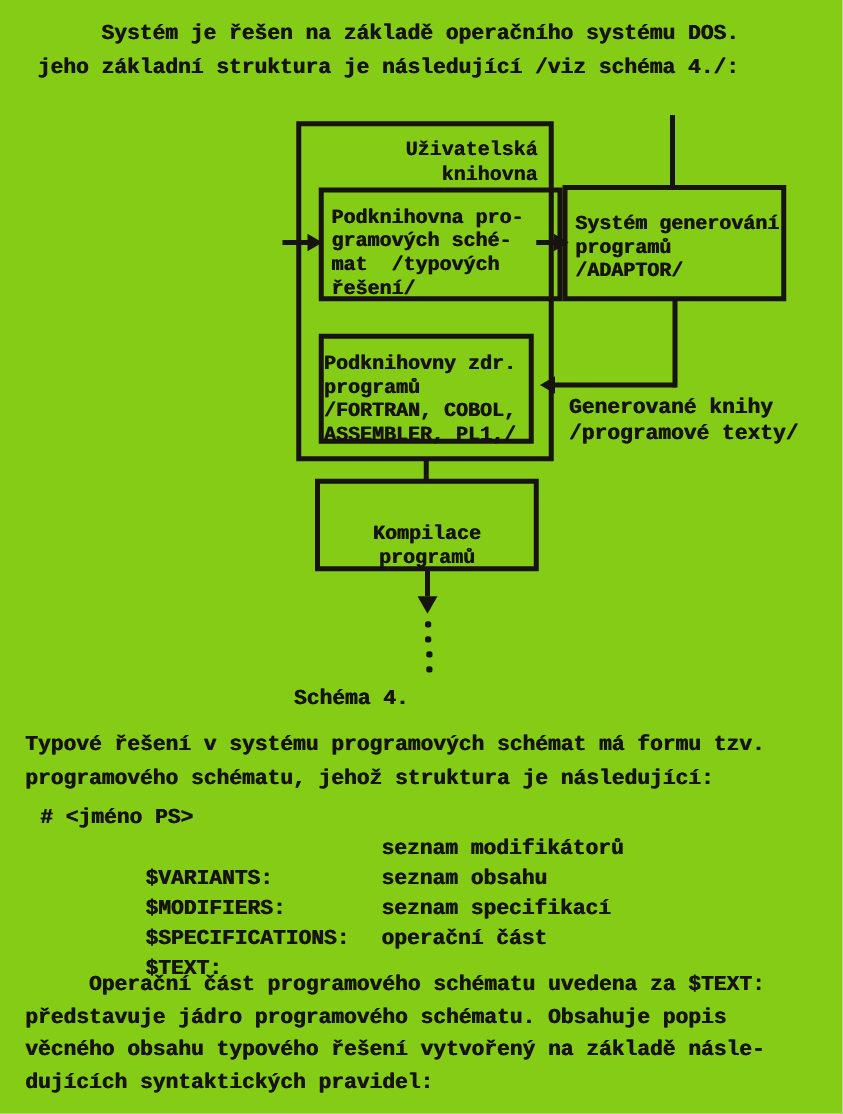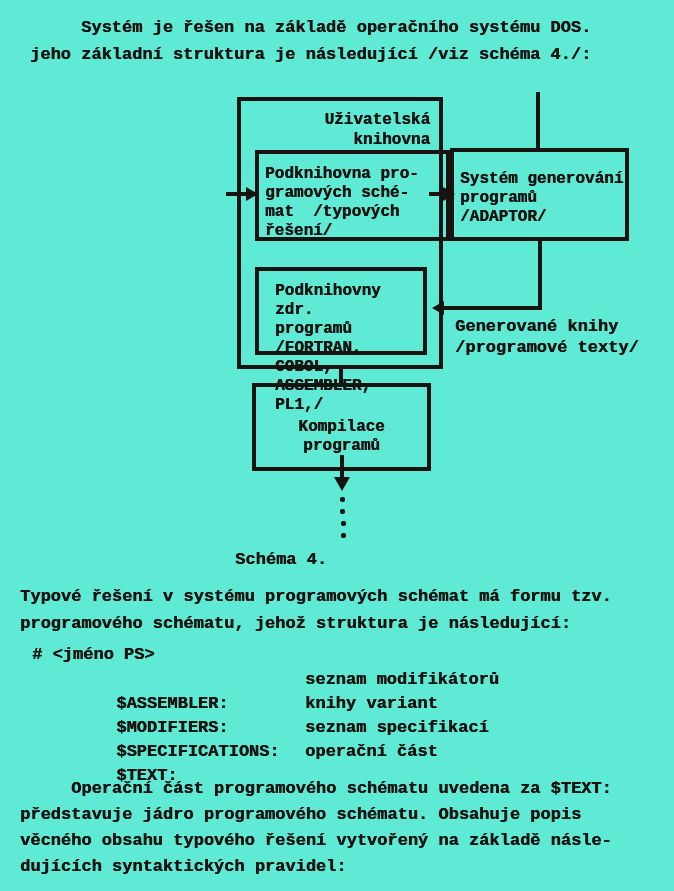--- a/index.html
+++ b/index.html
@@ -1,18 +1,18 @@
 <!DOCTYPE html>
 <html><head>
 <meta charset="utf-8">
 <style>
   html,body { margin:0; padding:0; background:#e8e6e0; }
   .page {
     position:relative; width:674px; height:891px; margin:0 auto;
-    background:#5eead4; color:#171310; overflow:hidden;
+    background:#84cc16; color:#171310; overflow:hidden;
     font-family:"Liberation Mono","DejaVu Sans Mono",monospace;
     font-weight:bold;
   }
   .txt { position:absolute; white-space:pre-wrap; text-shadow:0.5px 0 0 currentColor; }
   .para { font-size:17px; line-height:27px; }
   .small { font-size:16px; line-height:20px; }
   .box {
     position:absolute; border:4px solid #171310; box-sizing:border-box;
     font-size:16px; line-height:19px; white-space:pre-wrap;
     text-shadow:0.5px 0 0 currentColor;
@@ -38,31 +38,31 @@
 
   <div class="box" style="left:237px; top:97px; width:206px; height:272px;"></div>
   <div class="txt small" style="left:250px; top:110px; width:180px; text-align:right; white-space:pre-line;">Uživatelská
 knihovna</div>
 
   <div class="box" style="left:255px; top:150px; width:195px; height:91px; padding:11px 0 0 6px;">Podknihovna pro-
 gramových sché-
 mat  /typových
 řešení/</div>
 
-  <div class="box" style="left:255px; top:267px; width:172px; height:88px; padding:11px 0 0 16px;">Podknihovny zdr.
+  <div class="box" style="left:255px; top:267px; width:172px; height:88px; padding:11px 0 0 0;">Podknihovny zdr.
 programů
 /FORTRAN, COBOL,
 ASSEMBLER, PL1,/</div>
 
 
   <div class="box" style="left:450px; top:148px; width:179px; height:93px; padding:18px 0 0 6px;">Systém generování
 programů
 /ADAPTOR/</div>
 
-  <div class="box" style="left:252px; top:383px; width:179px; height:88px; padding-top:31px; text-align:center;">Kompilace
+  <div class="box" style="left:252px; top:383px; width:179px; height:74px; padding-top:31px; text-align:center;">Kompilace
 programů</div>
 
   <div class="txt" style="left:455px; top:316px; font-size:17px; line-height:21px;">Generované knihy
 /programové texty/</div>
 
   <div class="line" style="left:226px; top:192px; width:24px; height:4px;"></div>
   <div class="tri tri-right" style="left:246px; top:187px;"></div>
 
   <div class="line" style="left:429px; top:192px; width:18px; height:4px;"></div>
   <div class="tri tri-right" style="left:443px; top:187px;"></div>
@@ -84,26 +84,26 @@
 
   <div class="caption" style="top:550px;">Schéma 4.</div>
 
   <div class="txt para" style="left:20px; top:583px; width:640px;">Typové řešení v systému programových schémat má formu tzv.
 programového schématu, jehož struktura je následující:</div>
 
   <div class="txt" style="left:32px; top:645px; font-size:17px;"># &lt;jméno PS&gt;</div>
 
   <div class="ps-list">
     <div class="ps-row">
-      <span>$ASSEMBLER:</span>
+      <span>$VARIANTS:</span>
       <span class="ps-desc">seznam modifikátorů</span>
     </div>
     <div class="ps-row">
       <span>$MODIFIERS:</span>
-      <span class="ps-desc">knihy variant</span>
+      <span class="ps-desc">seznam obsahu</span>
     </div>
     <div class="ps-row">
       <span>$SPECIFICATIONS:</span>
       <span class="ps-desc">seznam specifikací</span>
     </div>
     <div class="ps-row">
       <span>$TEXT:</span>
       <span class="ps-desc">operační část</span>
     </div>
   </div>

